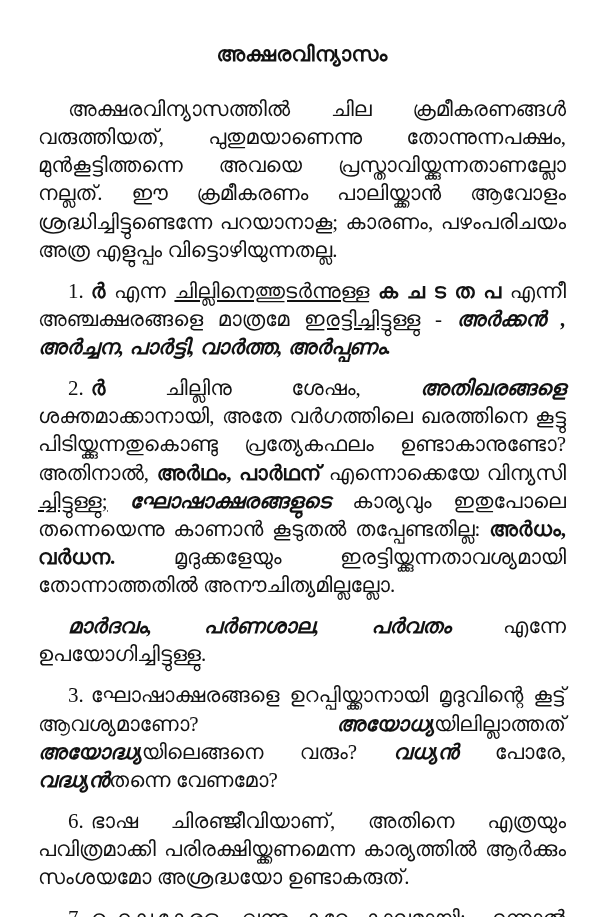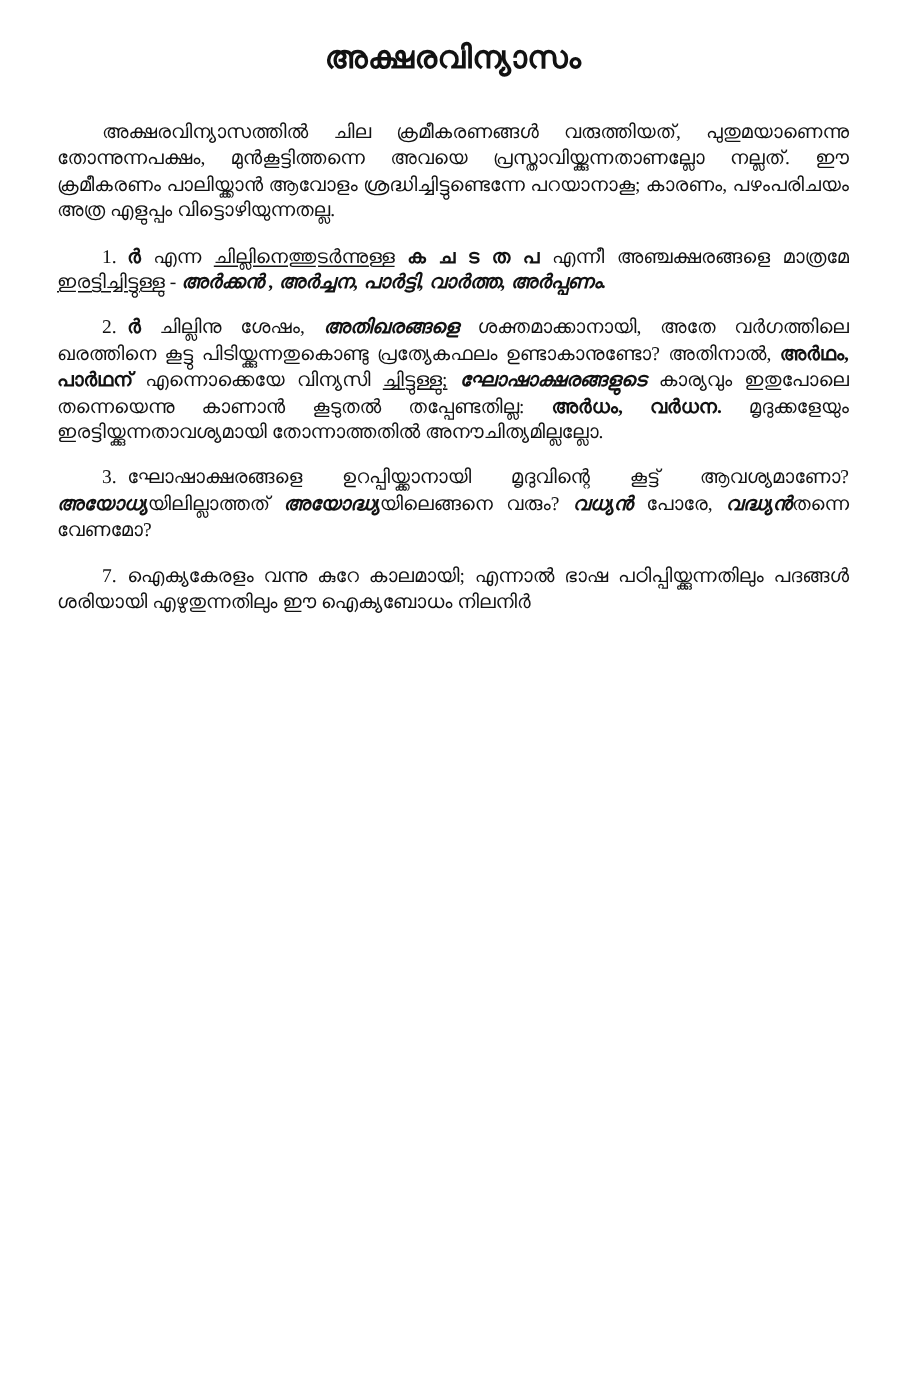--- a/index.html
+++ b/index.html
@@ -12,41 +12,43 @@
   }
   .page {
     box-sizing: border-box;
     width: 600px; height: 917px;
     padding: 26px 34px 0 38px;
   }
   .doc-title {
     text-align: center;
     font-size: 21px;
     font-weight: bold;
-    margin: 0 0 28px 0;
+    margin: 16px 0 28px 0;
     letter-spacing: 0.3px;
   }
   .doc-body p {
-    font-size: 13px;
+    font-size: 21px;
     line-height: 1.34;
     text-align: justify;
     margin: 0 0 13px 0;
   }
   .doc-body p.indent { text-indent: 30px; }
   .num { padding-right: 7px; }
   .seg-n  { font-weight: normal; }
   .seg-b  { font-weight: bold; }
   .seg-bi { font-weight: bold; font-style: italic; }
   .seg-u  { font-weight: normal; text-decoration: underline; text-underline-offset: 2px; margin-top: 16px; }
 </style>
 </head>
 <body>
 
 <div class="page">
   <h1 class="doc-title">അക്ഷരവിന്യാസം</h1>
   <div class="doc-body" id="doc-body">
       <p class="indent"><span class="seg-n">അക്ഷരവിന്യാസത്തിൽ ചില ക്രമീകരണങ്ങൾ വരുത്തിയത്, പുതുമയാണെന്നു തോന്നുന്നപക്ഷം, മുൻകൂട്ടിത്തന്നെ അവയെ പ്രസ്താവിയ്ക്കുന്നതാണല്ലോ നല്ലത്. ഈ ക്രമീകരണം പാലിയ്ക്കാൻ ആവോളം ശ്രദ്ധിച്ചിട്ടുണ്ടെന്നേ പറയാനാകൂ; കാരണം, പഴംപരിചയം അത്ര എളുപ്പം വിട്ടൊഴിയുന്നതല്ല.</span></p>
       <p class="indent"><span class="num seg-n">1.</span><span class="seg-b">ർ</span><span class="seg-n"> എന്ന </span><span class="seg-u">ചില്ലിനെത്തുടർന്നുള്ള</span><span class="seg-n"> </span><span class="seg-b">ക ച ട ത പ</span><span class="seg-n"> എന്നീ അഞ്ചക്ഷരങ്ങളെ മാത്രമേ </span><span class="seg-u">ഇരട്ടിച്ചിട്ടുള്ളു</span><span class="seg-n"> - </span><span class="seg-bi">അർക്കൻ , അർച്ചന, പാർട്ടി, വാർത്ത, അർപ്പണം.</span></p>
       <p class="indent"><span class="num seg-n">2.</span><span class="seg-b">ർ</span><span class="seg-n"> ചില്ലിനു ശേഷം, </span><span class="seg-bi">അതിഖരങ്ങളെ</span><span class="seg-n"> ശക്തമാക്കാനായി, അതേ വർഗത്തിലെ ഖരത്തിനെ കൂട്ടു പിടിയ്ക്കുന്നതുകൊണ്ടു പ്രത്യേകഫലം ഉണ്ടാകാനുണ്ടോ? അതിനാൽ, </span><span class="seg-b">അർഥം, പാർഥന്</span><span class="seg-n"> എന്നൊക്കെയേ വിന്യസി </span><span class="seg-u">ച്ചിട്ടുള്ളു;</span><span class="seg-n"> </span><span class="seg-bi">ഘോഷാക്ഷരങ്ങളുടെ</span><span class="seg-n"> കാര്യവും ഇതുപോലെ തന്നെയെന്നു കാണാൻ കൂടുതൽ തപ്പേണ്ടതില്ല: </span><span class="seg-b">അർധം, വർധന.</span><span class="seg-n"> മൃദുക്കളേയും ഇരട്ടിയ്ക്കുന്നതാവശ്യമായി തോന്നാത്തതിൽ അനൗചിത്യമില്ലല്ലോ.</span></p>
+      <p class="indent"><span class="seg-bi">മാർദവം, പർണശാല, പർവതം</span><span class="seg-n"> എന്നേ ഉപയോഗിച്ചിട്ടുള്ളു.</span></p>
       <p class="indent"><span class="num seg-n">3.</span><span class="seg-n">ഘോഷാക്ഷരങ്ങളെ ഉറപ്പിയ്ക്കാനായി മൃദുവിന്റെ കൂട്ട് ആവശ്യമാണോ? </span><span class="seg-bi">അയോധ്യ</span><span class="seg-n">യിലില്ലാത്തത് </span><span class="seg-bi">അയോദ്ധ്യ</span><span class="seg-n">യിലെങ്ങനെ വരും? </span><span class="seg-bi">വധ്യൻ</span><span class="seg-n"> പോരേ, </span><span class="seg-bi">വദ്ധ്യൻ</span><span class="seg-n">തന്നെ വേണമോ?</span></p>
+      <p class="indent"><span class="num seg-n">6.</span><span class="seg-n">ഭാഷ ചിരഞ്ജീവിയാണ്, അതിനെ എത്രയും പവിത്രമാക്കി പരിരക്ഷിയ്ക്കണമെന്ന കാര്യത്തിൽ ആർക്കും സംശയമോ അശ്രദ്ധയോ ഉണ്ടാകരുത്.</span></p>
       <p class="indent"><span class="num seg-n">7.</span><span class="seg-n">ഐക്യകേരളം വന്നു കുറേ കാലമായി; എന്നാൽ ഭാഷ പഠിപ്പിയ്ക്കുന്നതിലും പദങ്ങൾ ശരിയായി എഴുതുന്നതിലും ഈ ഐക്യബോധം നിലനിർ</span></p>
     </div>
 </div>
 
 </body></html>

